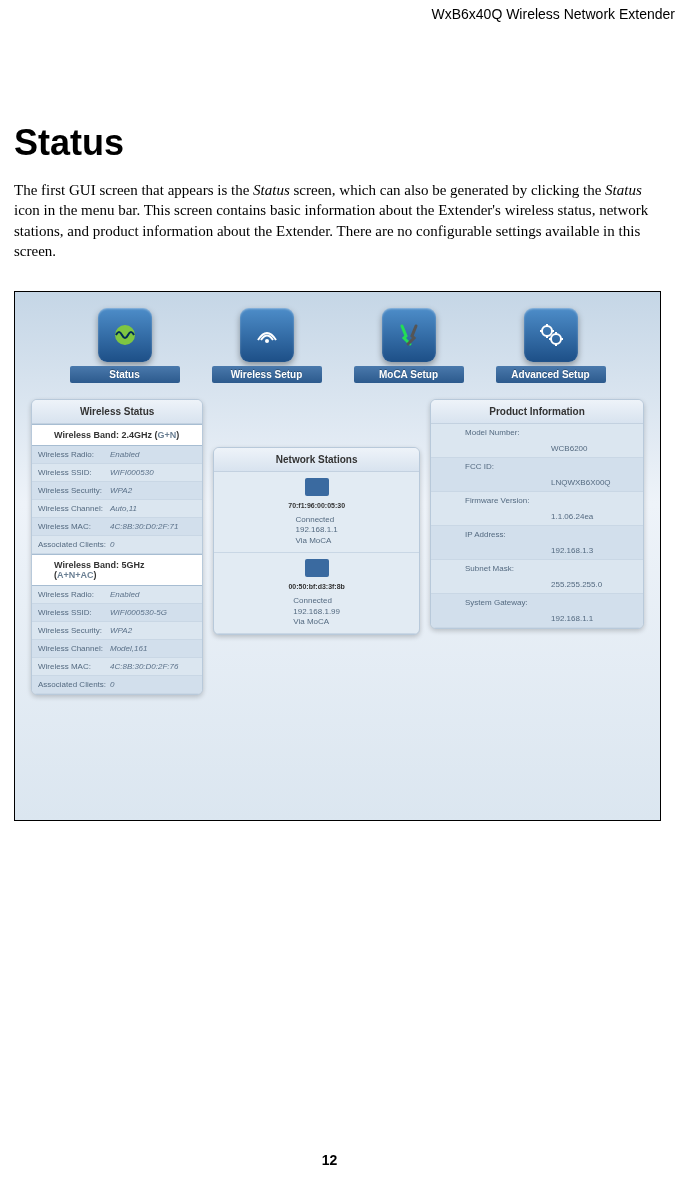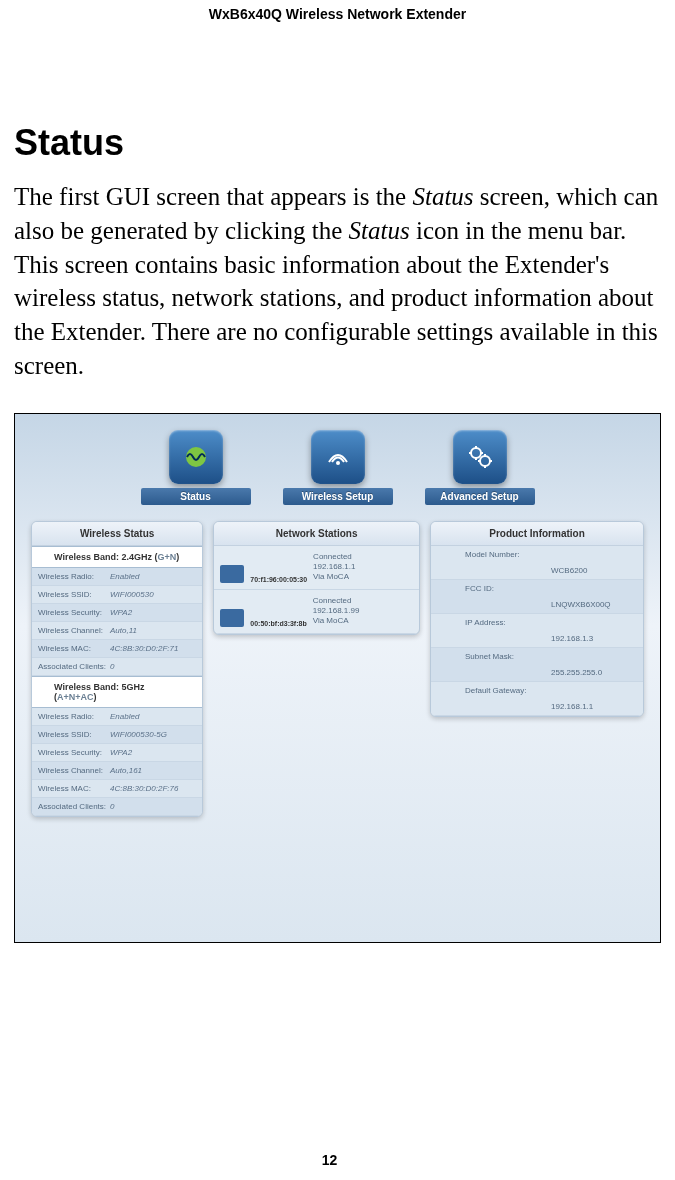--- a/index.html
+++ b/index.html
@@ -5,39 +5,39 @@
   * { box-sizing: border-box; margin: 0; padding: 0; }
   body {
     width: 675px;
     height: 1180px;
     font-family: Georgia, 'Times New Roman', serif;
     background: #fff;
     color: #000;
     position: relative;
   }
   .page-header {
-    text-align: center;
+    text-align: right;
     font-family: 'Segoe UI', Arial, sans-serif;
-    font-weight: bold;
+    font-weight: normal;
     font-size: 14px;
     padding-top: 6px;
   }
   .content {
     padding: 0 14px;
     margin-top: 100px;
   }
   h1.title {
     font-family: 'Segoe UI', Arial, sans-serif;
     font-weight: 800;
     font-size: 36px;
     margin-bottom: 16px;
   }
   .para {
     font-family: 'Minion Pro', Georgia, serif;
-    font-size: 25px;
+    font-size: 15px;
     line-height: 1.35;
   }
   .para em { font-style: italic; }
   .page-num {
     position: absolute;
     bottom: 12px;
     left: 0; right: 16px;
     text-align: center;
     font-family: 'Segoe UI', Arial, sans-serif;
     font-weight: bold;
@@ -103,21 +103,21 @@
   .panel-title {
     text-align: center;
     font-weight: bold;
     font-size: 10px;
     color: #333;
     padding: 6px 0;
     background: linear-gradient(#eef3f9,#d8e3ef);
     border-bottom: 1px solid #c3d1e0;
   }
   .panel-left { width: 190px; }
-  .panel-mid { width: 228px; }
+  .panel-mid { width: 228px; margin-top: 48px; }
   .panel-right { width: 236px; }
 
   .band-header {
     background: #ffffff;
     font-size: 9px;
     font-weight: bold;
     color: #333;
     padding: 5px 22px;
     border-top: 1px solid #a7bdd2;
     border-bottom: 1px solid #a7bdd2;
@@ -135,22 +135,23 @@
   .row .k { width: 72px; }
   .row .v { flex: 1; color: #5b7189; font-style: italic; }
 
   
   .ns-item {
     display: flex;
     gap: 6px;
     padding: 6px;
     font-size: 8px;
     color: #546a80;
-    align-items: flex-end;
+    align-items: center;
     border-bottom: 1px solid #c9d7e5;
+    flex-direction: column;
   }
   .ns-thumb {
     width: 24px; height: 18px;
     background: #3a6aa0;
     border-radius: 2px;
   }
   .ns-mac { font-weight: bold; font-size: 7px; color: #333; }
   .ns-info { line-height: 1.3; }
 
   
@@ -193,20 +194,29 @@
       </div>
       <div class="menu-item">
         <div class="menu-icon">
           <svg width="30" height="30" viewBox="0 0 30 30">
               <path d="M6 20 Q15 6 24 20" stroke="#fff" stroke-width="2" fill="none"></path>
               <path d="M9 20 Q15 11 21 20" stroke="#fff" stroke-width="2" fill="none"></path>
               <circle cx="15" cy="21" r="2" fill="#fff"></circle>
             </svg>
         </div>
         <div class="menu-label">Wireless Setup</div>
+      </div>
+      <div class="menu-item">
+        <div class="menu-icon">
+          <svg width="30" height="30" viewBox="0 0 30 30">
+              <path d="M8 6 l4 10 l-2 2 l6 6" stroke="#2d5" stroke-width="3" fill="none" stroke-linecap="round"></path>
+              <path d="M22 6 l-4 10 l2 2 l-6 6" stroke="#555" stroke-width="3" fill="none" stroke-linecap="round"></path>
+            </svg>
+        </div>
+        <div class="menu-label">MoCA Setup</div>
       </div>
       <div class="menu-item">
         <div class="menu-icon">
           <svg width="30" height="30" viewBox="0 0 30 30">
               <circle cx="11" cy="11" r="5" fill="none" stroke="#fff" stroke-width="2"></circle>
               <circle cx="20" cy="19" r="5" fill="none" stroke="#fff" stroke-width="2"></circle>
               <path d="M11 4 v2 M11 16 v2 M4 11 h2 M16 11 h2" stroke="#fff" stroke-width="2"></path>
               <path d="M20 12 v2 M20 24 v2 M13 19 h2 M25 19 h2" stroke="#fff" stroke-width="2"></path>
             </svg>
         </div>
@@ -257,21 +267,21 @@
         <div class="row">
             <div class="k">Wireless SSID:</div>
             <div class="v">WIFI000530-5G</div>
           </div>
         <div class="row">
             <div class="k">Wireless Security:</div>
             <div class="v">WPA2</div>
           </div>
         <div class="row">
             <div class="k">Wireless Channel:</div>
-            <div class="v">Auto,161</div>
+            <div class="v">Model,161</div>
           </div>
         <div class="row">
             <div class="k">Wireless MAC:</div>
             <div class="v">4C:8B:30:D0:2F:76</div>
           </div>
         <div class="row">
             <div class="k">Associated Clients:</div>
             <div class="v">0</div>
           </div>
       </div>
@@ -306,29 +316,33 @@
         <div class="panel-title">Product Information</div>
         <div class="pi-row">
             <div class="k">Model Number:</div>
             <div class="v">WCB6200</div>
           </div>
         <div class="pi-row">
             <div class="k">FCC ID:</div>
             <div class="v">LNQWXB6X00Q</div>
           </div>
         <div class="pi-row">
+            <div class="k">Firmware Version:</div>
+            <div class="v">1.1.06.24ea</div>
+          </div>
+        <div class="pi-row">
             <div class="k">IP Address:</div>
             <div class="v">192.168.1.3</div>
           </div>
         <div class="pi-row">
             <div class="k">Subnet Mask:</div>
             <div class="v">255.255.255.0</div>
           </div>
         <div class="pi-row">
-            <div class="k">Default Gateway:</div>
+            <div class="k">System Gateway:</div>
             <div class="v">192.168.1.1</div>
           </div>
       </div>
     </div>
 
   </div>
 </div>
 
 <div class="page-num">12</div>
 

